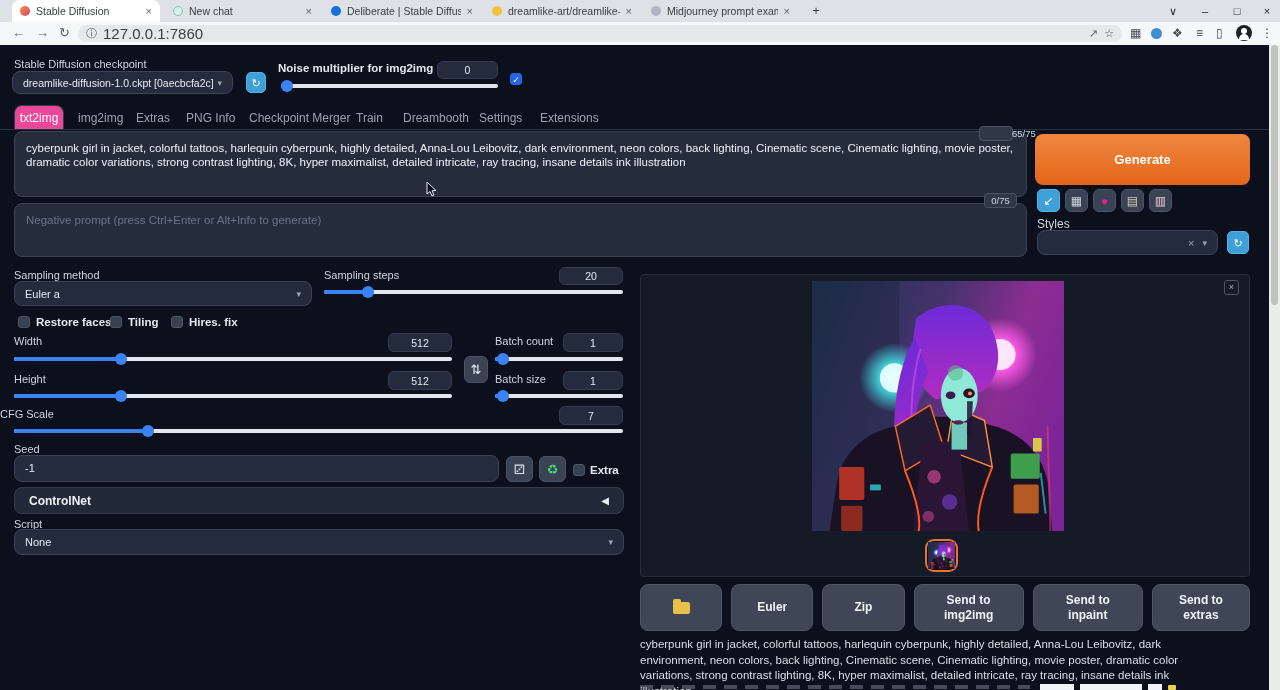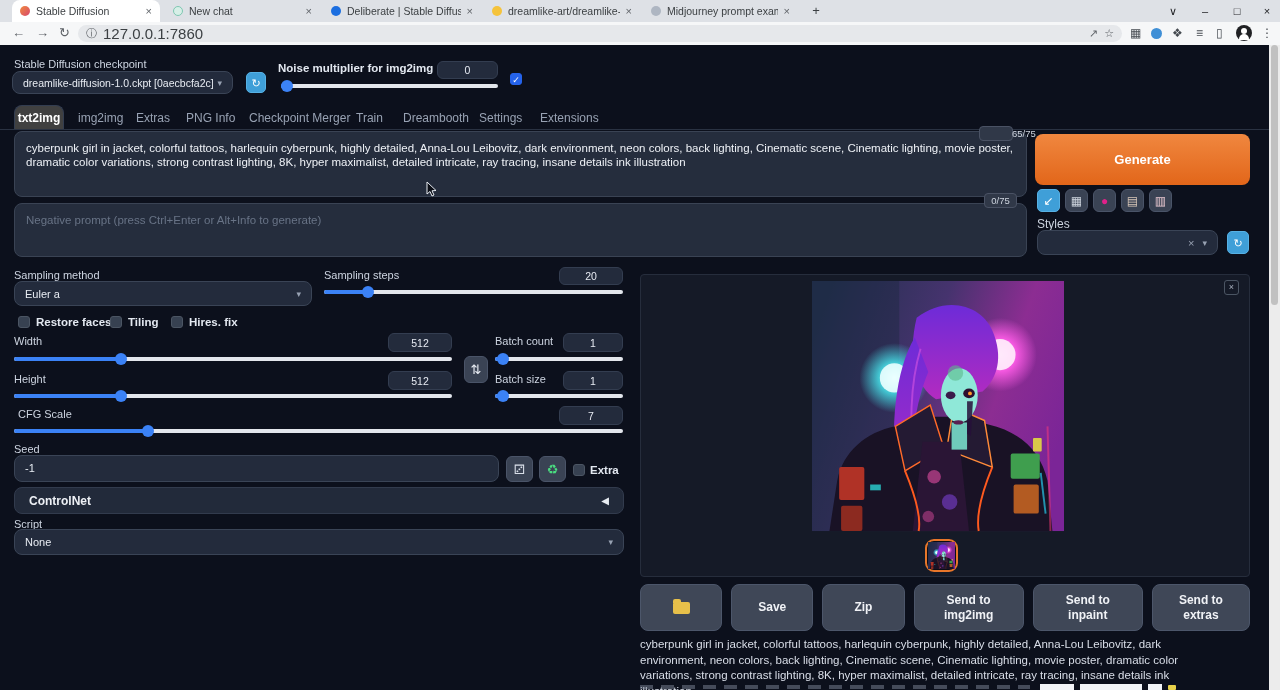--- a/index.html
+++ b/index.html
@@ -46,21 +46,21 @@
   .toolbtn { background:#3a4354; border:1px solid #4a5468; border-radius:6px; text-align:center; }
   .slider { height:12px; }
   .slider .track { position:absolute; left:0; right:0; top:4px; height:4px; background:#e3e6ec; border-radius:2px; }
   .slider .fill  { position:absolute; left:0; top:4px; height:4px; background:#3b82f6; border-radius:2px; }
   .slider .knob  { position:absolute; top:0; width:12px; height:12px; border-radius:50%; background:#3b82f6; }
   .cb { width:12px; height:12px; border-radius:3px; background:#374151; border:1px solid #4b5563; }
   .cb.on { background:#2563eb; border-color:#2563eb; color:#fff; font-size:9px; line-height:12px; text-align:center; }
   .counter { background:#303848; border:1px solid #4a5264; border-radius:4px; color:#ced4de;
              font-size:9.5px; text-align:center; line-height:13px; z-index:5; }
   .navtab { font-size:12px; color:#98a2b3; }
-  .navtab.active { color:#fff; font-weight:bold; background:#404040; border:1px solid #333d50;
+  .navtab.active { color:#fff; font-weight:normal; background:#ec4899; border:1px solid #333d50;
                    border-bottom:none; border-radius:8px 8px 0 0; }
   #tabline { left:0; top:129px; width:1269px; height:1px; background:#2a3242; }
   .ta { background:#252d3d; border:1px solid #3a4354; border-radius:8px; color:#eef1f6;
         font-size:11.5px; line-height:14px; padding:9px 11px; }
   #generate { background:linear-gradient(180deg,#f0873f 0%,#e2661a 100%); border-radius:8px;
               color:#fff; font-weight:bold; font-size:13px; display:flex; align-items:center; justify-content:center; }
   .outbtn { background:#3f4757; border:1px solid #4c566a; border-radius:8px; color:#f0f2f6;
             font-size:12px; font-weight:bold; display:flex; align-items:center; justify-content:center;
             text-align:center; line-height:15px; }
   .folder { position:relative; width:17px; height:12px; background:#e7c04a; border-radius:2px; }
@@ -230,21 +230,21 @@
       <div class="knob" style="left:101px;"></div>
   </div>
   <div class="abs lbl" style="left:495px;top:373px;">Batch size</div>
   <div class="abs valbox" style="left:563px;top:371px;width:60px;height:19px;line-height:18px;">1</div>
   <div class="abs slider" style="left:495px;top:390px;width:128px;">
     <div class="track"></div>
       <div class="fill" style="width:8px;"></div>
       <div class="knob" style="left:2px;"></div>
   </div>
 
-  <div class="abs lbl" style="left:18px;top:408px;">CFG Scale</div>
+  <div class="abs lbl" style="left:0;top:408px;">CFG Scale</div>
   <div class="abs valbox" style="left:559px;top:406px;width:64px;height:19px;line-height:18px;">7</div>
   <div class="abs slider" style="left:14px;top:425px;width:609px;">
     <div class="track"></div>
       <div class="fill" style="width:134px;"></div>
       <div class="knob" style="left:128px;"></div>
   </div>
 
   <div class="abs lbl" style="left:14px;top:443px;">Seed</div>
   <div class="abs input" style="left:14px;top:455px;width:485px;height:27px;line-height:25px;padding:0 10px;">-1</div>
   <div class="abs toolbtn" style="left:506px;top:456px;width:27px;height:26px;line-height:25px;font-size:13px;color:#d8dee8;">⚂</div>
@@ -332,21 +332,21 @@
   <div id="thumbsel" class="abs" style="left:925px;top:539px;width:33px;height:33px;">
     <svg width="27" height="27" viewBox="0 0 260 258" preserveAspectRatio="xMidYMid slice">
         <use href="#genimg"></use>
       </svg>
   </div>
 
   <div class="abs" style="left:640px;top:584px;width:610px;height:47px;display:flex;gap:9px;">
     <div class="outbtn" style="flex:1;">
         <span class="folder"></span>
       </div>
-    <div class="outbtn" style="flex:1;">Save</div>
+    <div class="outbtn" style="flex:1;">Euler</div>
     <div class="outbtn" style="flex:1;">Zip</div>
     <div class="outbtn" style="flex:1;padding:0 14px;">Send to img2img</div>
     <div class="outbtn" style="flex:1;padding:0 14px;">Send to inpaint</div>
     <div class="outbtn" style="flex:1;padding:0 8px;">Send to extras</div>
   </div>
 
   <div class="abs" style="left:640px;top:637px;width:578px;font-size:11.5px;line-height:15.5px;color:#d9dee8;">cyberpunk girl in jacket, colorful tattoos, harlequin cyberpunk, highly detailed, Anna-Lou Leibovitz, dark environment, neon colors, back lighting, Cinematic scene, Cinematic lighting, movie poster, dramatic color variations, strong contrast lighting, 8K, hyper maximalist, detailed intricate, ray tracing, insane details ink illustration</div>
 
   <div class="abs cliprow" style="left:640px;top:684px;width:610px;height:6px;">
     <div class="textsliver" style="position:absolute;left:0;top:1px;width:390px;height:4px;"></div>

